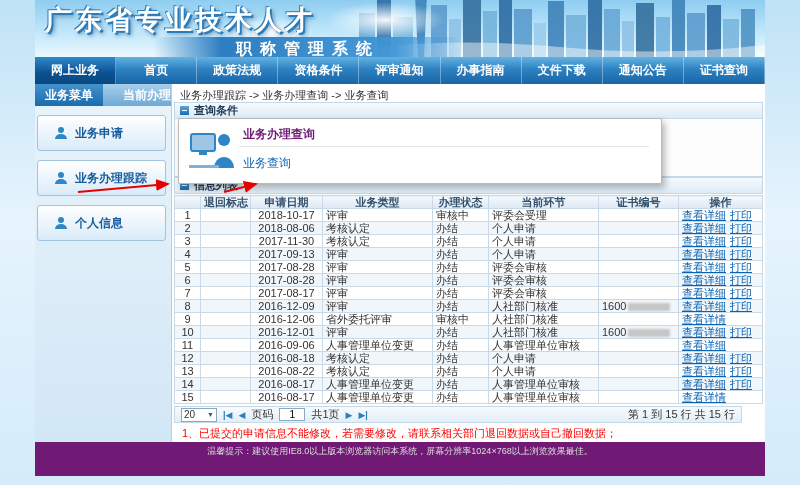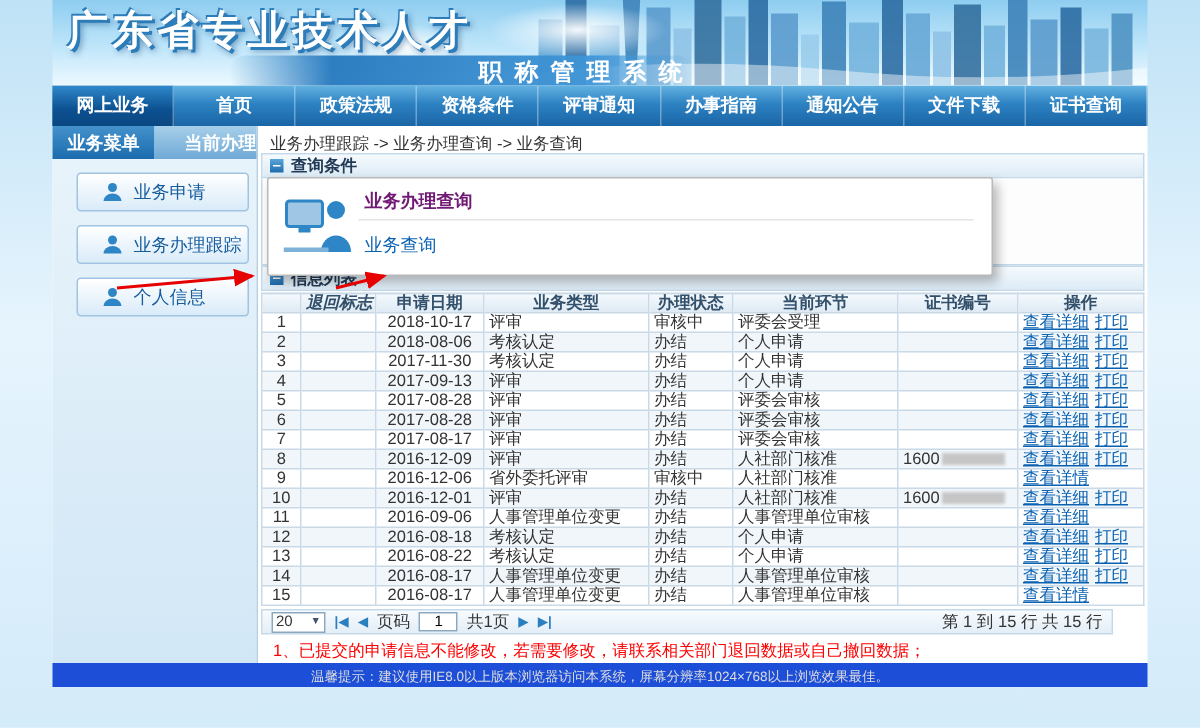--- a/index.html
+++ b/index.html
@@ -8,44 +8,44 @@
   *{box-sizing:border-box;}
   .page{position:relative;width:730px;margin:0 auto;height:485px;}
 
   
   .banner{position:relative;height:57px;overflow:hidden;
     background:linear-gradient(180deg,#8ecdf0 0%,#bfe6fa 55%,#ecf9ff 100%);}
   .banner-title{position:absolute;left:10px;top:2px;font-size:27px;font-weight:bold;color:#fff;
     letter-spacing:3px;text-shadow:2px 2px 0 #2b7cb9,-1px -1px 0 #2b7cb9,3px 3px 4px rgba(0,50,110,.5);z-index:3;}
   .ribbon{position:absolute;left:118px;top:37px;width:310px;height:23px;border-radius:12px;z-index:3;
     background:linear-gradient(90deg,rgba(36,120,190,0) 0%,rgba(36,120,190,.95) 22%,rgba(64,150,215,.95) 78%,rgba(36,120,190,0) 100%);
-    text-align:right;line-height:23px;font-size:16px;font-weight:bold;color:#fff;letter-spacing:8px;}
+    text-align:center;line-height:23px;font-size:16px;font-weight:bold;color:#fff;letter-spacing:8px;}
   .cloud{position:absolute;border-radius:50%;background:radial-gradient(rgba(255,255,255,.95),rgba(255,255,255,0) 70%);z-index:2;}
   .c1{left:290px;top:2px;width:120px;height:36px;}
   .c2{left:190px;top:16px;width:90px;height:30px;}
   .skyline{position:absolute;right:0;bottom:0;width:410px;height:78px;z-index:1;}
 
   
   .nav{display:flex;height:27px;
     background:linear-gradient(180deg,#63b2e1 0%,#2d82c2 45%,#1a65a6 100%);}
   .nav-tab{flex:1;text-align:center;line-height:27px;color:#fff;font-size:12px;font-weight:bold;
     border-right:1px solid rgba(255,255,255,.35);cursor:pointer;white-space:nowrap;}
   .nav-tab.active{background:linear-gradient(180deg,#2f89cb 0%,#0c5090 60%,#0a4781 100%);}
 
   
   .content{display:flex;height:358px;background:#fff;}
   .sidebar{width:157px;background:linear-gradient(180deg,#e9f4fb 0%,#d2e7f6 100%);
     border-right:1px solid #b5cfe4;}
   .side-tabs{display:flex;height:22px;}
   .side-tab{flex:1;text-align:center;line-height:22px;font-size:12px;font-weight:bold;color:#fff;cursor:pointer;}
   .side-tab.active{background:linear-gradient(180deg,#4492cc 0%,#1b6bad 100%);}
   .side-tab:not(.active){background:linear-gradient(180deg,#a7cfea 0%,#6fa9d6 100%);text-align:right;}
-  .menu-item{margin:9px 5px 0 16px;height:26px;display:flex;align-items:center;gap:7px;padding-left:16px;
+  .menu-item{margin:9px 5px 0 2px;height:36px;display:flex;align-items:center;gap:7px;padding-left:16px;
     background:linear-gradient(180deg,#ffffff 0%,#d9ebf9 100%);border:1px solid #9fc3e0;border-radius:3px;
-    color:#175d9e;font-size:12px;font-weight:normal;cursor:pointer;box-shadow:inset 0 1px 0 #fff;}
+    color:#175d9e;font-size:12px;font-weight:bold;cursor:pointer;box-shadow:inset 0 1px 0 #fff;}
   .person-icon{width:14px;height:14px;flex:0 0 auto;}
 
   .main{flex:1;position:relative;padding:0 2px;}
   .breadcrumb{font-size:11px;color:#333;padding:4px 6px 3px 6px;height:18px;}
   .bar{height:17px;display:flex;align-items:center;gap:5px;padding:0 5px;margin:0;
     background:linear-gradient(180deg,#f5fafd 0%,#dcebf6 100%);border:1px solid #c3d9ea;
     font-size:11px;font-weight:bold;color:#223a55;}
   .sec-icon{width:9px;height:9px;background:linear-gradient(180deg,#5aa6d9,#1d6cae);position:relative;flex:0 0 auto;}
   .sec-icon::after{content:"";position:absolute;left:2px;top:4px;width:5px;height:1px;background:#fff;}
   .query-panel{height:58px;border:1px solid #c3d9ea;border-top:none;background:#fdfdfd;}
@@ -61,21 +61,21 @@
   .arrows{position:absolute;left:0;top:0;width:800px;height:485px;z-index:20;pointer-events:none;}
 
   
   table{width:568px;border-collapse:collapse;table-layout:fixed;font-size:11px;margin-top:1px;}
   th,td{border:1px solid #c9d9e8;height:12px;line-height:12px;padding:0 3px;
     white-space:nowrap;overflow:hidden;color:#333;}
   th{background:linear-gradient(180deg,#f4f9fd,#dde9f4);font-weight:bold;color:#33506b;text-align:center;font-size:11px;}
   tbody tr:nth-child(even) td{background:#f1f6fb;}
   tbody tr:nth-child(odd) td{background:#ffffff;}
   .c0{width:26px;text-align:center;}
-  .c1w{width:50px;font-style:italic;}
+  .c1w{width:50px;}
   .c2w{width:72px;text-align:center;}
   .c3w{width:110px;}
   .c4w{width:56px;}
   .c5w{width:110px;}
   .c6w{width:80px;}
   .c7w{width:84px;}
   td a{color:#0a62b1;text-decoration:underline;margin-right:4px;cursor:pointer;}
   .redact{display:inline-block;width:42px;height:8px;background:#c6c6c6;filter:blur(1px);
     vertical-align:middle;margin-left:2px;}
 
@@ -85,21 +85,21 @@
   .size-box{width:36px;height:14px;border:1px solid #8aa8c0;background:#fff;display:flex;
     align-items:center;justify-content:space-between;padding:0 2px;font-size:10px;cursor:pointer;}
   .size-box .car{font-size:7px;color:#456;}
   .pg-ico{color:#2a7fc1;font-size:9px;cursor:pointer;font-weight:bold;}
   .pg-input{width:26px;height:13px;border:1px solid #8aa8c0;text-align:center;font-size:10px;padding:0;}
   .range{margin-left:auto;}
 
   .notice{color:#f00;font-size:11px;padding:3px 8px;height:16px;}
 
   
-  .footer{height:16px;background:#1d4ed8;color:#ddd;font-size:9px;text-align:center;padding-top:3px;}
+  .footer{height:34px;background:#701a75;color:#ddd;font-size:9px;text-align:center;padding-top:3px;}
 </style>
 </head>
 <body>
 
 <div class="page">
 
   <div class="banner">
 
     <div class="cloud c1"></div>
     <div class="cloud c2"></div>
@@ -138,22 +138,22 @@
     </svg>
   </div>
 
   <div class="nav">
       <div class="nav-tab active">网上业务</div>
       <div class="nav-tab">首页</div>
       <div class="nav-tab">政策法规</div>
       <div class="nav-tab">资格条件</div>
       <div class="nav-tab">评审通知</div>
       <div class="nav-tab">办事指南</div>
+      <div class="nav-tab">文件下载</div>
       <div class="nav-tab">通知公告</div>
-      <div class="nav-tab">文件下载</div>
       <div class="nav-tab">证书查询</div>
     </div>
 
   <div class="content">
 
     <div class="sidebar">
       <div class="side-tabs">
           <div class="side-tab active">业务菜单</div>
           <div class="side-tab">当前办理</div>
         </div>

